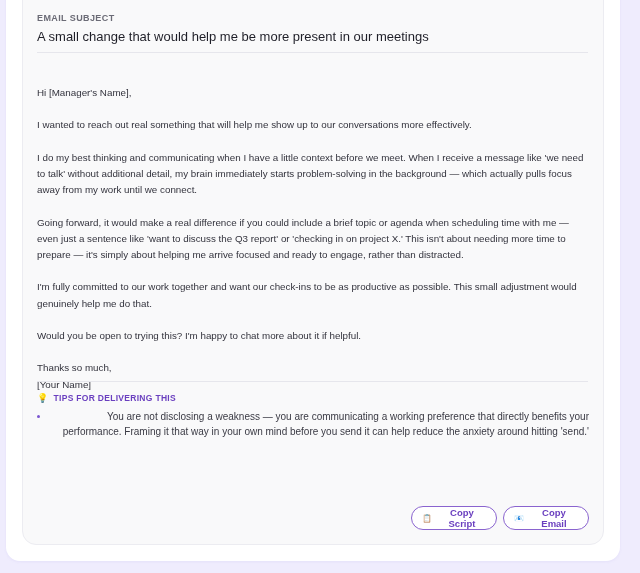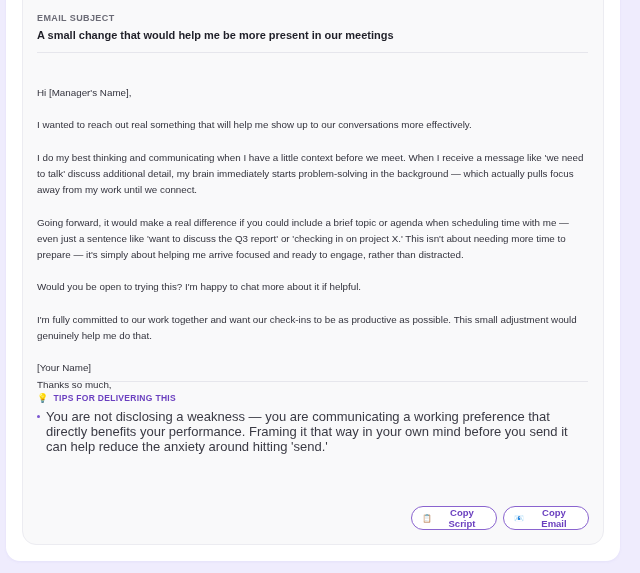--- a/index.html
+++ b/index.html
@@ -29,22 +29,22 @@
       left: 14px; top: 32px;
       font-size: 9px;
       font-weight: bold;
       letter-spacing: 0.4px;
       color: #6b6b76;
       text-transform: uppercase;
     }
     .subject-text {
       position: absolute;
       left: 14px; top: 48px;
-      font-size: 11px;
-      font-weight: bold;
+      font-size: 13px;
+      font-weight: normal;
       color: #1f1f28;
       text-align: right;
     }
     .divider {
       position: absolute;
       left: 14px;
       width: 551px;
       height: 1px;
       background: #e6e6ec;
     }
@@ -71,24 +71,25 @@
     .tips-header .bulb { font-size: 9px; color: #e6b84a; }
     .tips-list {
       position: absolute;
       left: 14px; top: 428px;
       width: 552px;
       list-style: none;
     }
     .tips-list li {
       position: relative;
       padding-left: 9px;
-      font-size: 13px;
+      font-size: 10px;
       line-height: 15px;
       color: #3a3a44;
       margin-bottom: 3px;
+      text-align: right;
     }
     .tips-list li::before {
       content: "";
       position: absolute;
       left: 0; top: 6px;
       width: 3px; height: 3px;
       border-radius: 50%;
       background: #7a55d0;
     }
     .actions {
@@ -119,26 +120,26 @@
   <div class="inner-panel">
 
     <div class="subject-label">EMAIL SUBJECT</div>
     <div class="subject-text">A small change that would help me be more present in our meetings</div>
 
     <div class="divider" style="top:71px;"></div>
 
     <div class="body-block">
       <p>Hi [Manager's Name],</p>
       <p>I wanted to reach out real something that will help me show up to our conversations more effectively.</p>
-      <p>I do my best thinking and communicating when I have a little context before we meet. When I receive a message like 'we need to talk' discuss additional detail, my brain immediately starts problem-solving in the background — which actually pulls focus away from my work until we connect.</p>
+      <p>I do my best thinking and communicating when I have a little context before we meet. When I receive a message like 'we need to talk' without additional detail, my brain immediately starts problem-solving in the background — which actually pulls focus away from my work until we connect.</p>
       <p>Going forward, it would make a real difference if you could include a brief topic or agenda when scheduling time with me — even just a sentence like 'want to discuss the Q3 report' or 'checking in on project X.' This isn't about needing more time to prepare — it's simply about helping me arrive focused and ready to engage, rather than distracted.</p>
+      <p>I'm fully committed to our work together and want our check-ins to be as productive as possible. This small adjustment would genuinely help me do that.</p>
       <p>Would you be open to trying this? I'm happy to chat more about it if helpful.</p>
-      <p>I'm fully committed to our work together and want our check-ins to be as productive as possible. This small adjustment would genuinely help me do that.</p>
+      <p class="tight">Thanks so much,</p>
       <p class="tight">[Your Name]</p>
-      <p class="tight">Thanks so much,</p>
     </div>
 
     <div class="divider" style="top:400px;"></div>
 
     <div class="tips-header">
       <span class="bulb">💡</span>
       <span>TIPS FOR DELIVERING THIS</span>
     </div>
 
     <ul class="tips-list">

